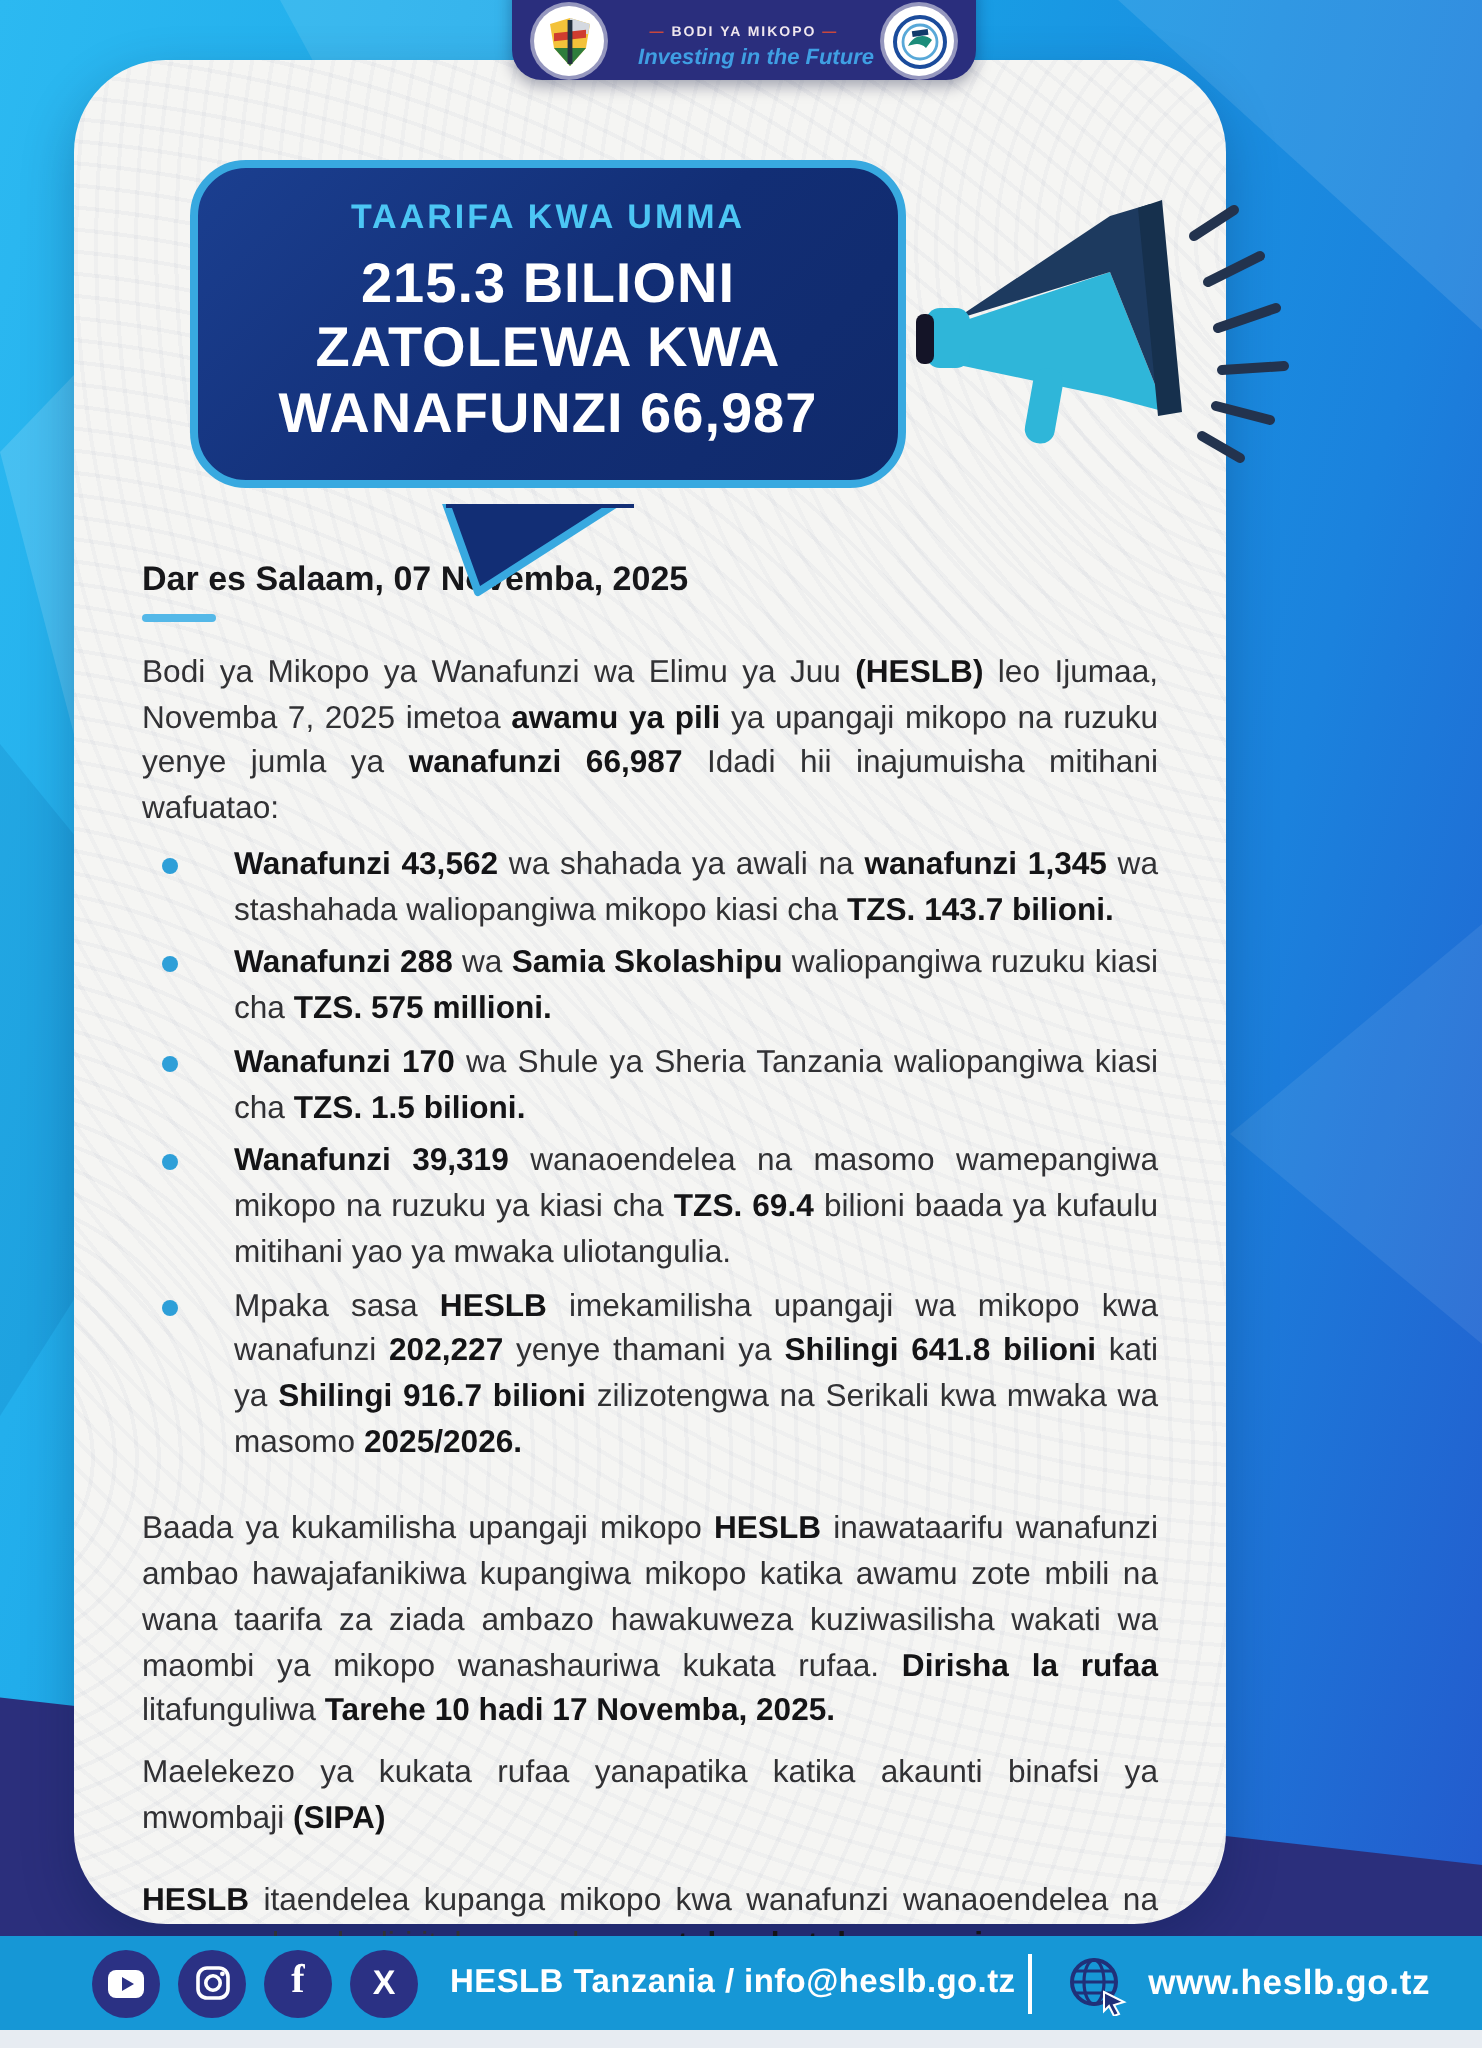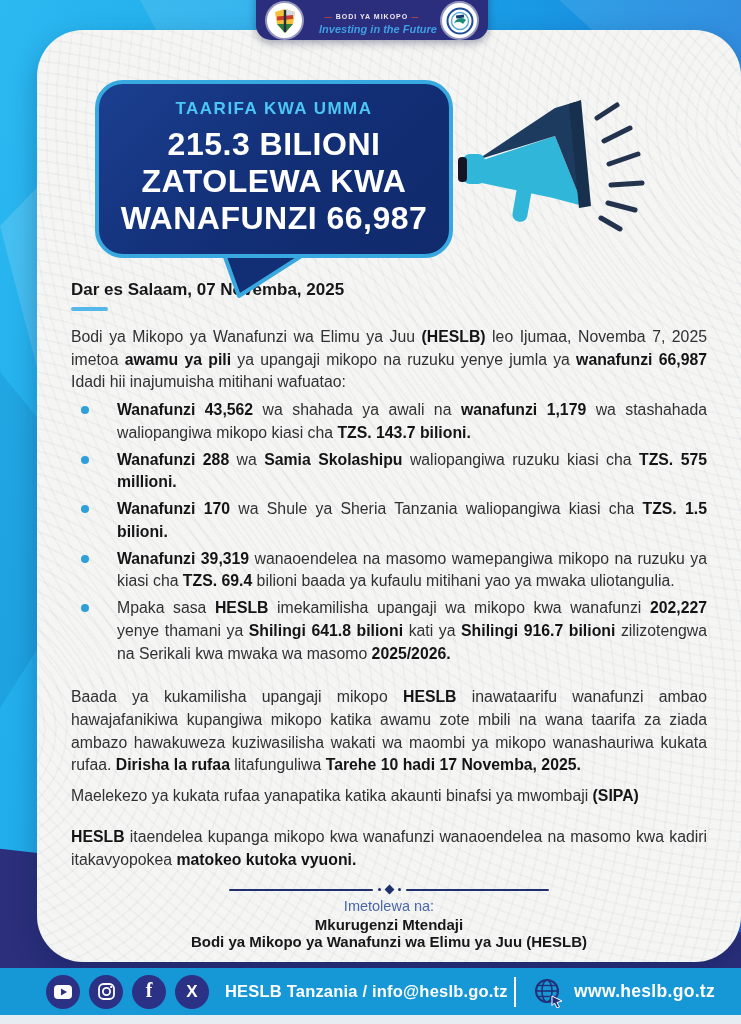--- a/index.html
+++ b/index.html
@@ -17,21 +17,21 @@
   .s3 { right:0; top:0; width:260px; height:300px; background:rgba(255,255,255,.10);
         clip-path:polygon(30% 0,100% 0,100% 55%); }
   .s4 { right:0; top:420px; width:140px; height:420px; background:rgba(255,255,255,.08);
         clip-path:polygon(100% 10%,100% 60%,10% 35%); }
   .s5 { left:140px; top:0; width:260px; height:120px; background:rgba(255,255,255,.10);
         clip-path:polygon(0 0,60% 0,25% 100%); }
   .navy-band { position:absolute; left:0; top:838px; width:741px; height:135px;
         background:#2b2f7c; clip-path:polygon(0 8%,55% 42%,100% 70%,100% 100%,0 100%); }
 
   
-  .card { position:absolute; left:37px; top:30px; width:704px; height:932px;
+  .card { position:absolute; left:37px; top:30px; width:576px; height:932px;
           background:#f5f5f3; border-radius:46px; box-shadow:0 10px 26px rgba(0,25,70,.28); }
   .card::before { content:""; position:absolute; inset:0; border-radius:46px;
           background:
             repeating-radial-gradient(circle at 108% 10%, rgba(25,45,110,.028) 0 2px, transparent 2px 10px),
             repeating-radial-gradient(circle at -10% 75%, rgba(25,45,110,.03) 0 2px, transparent 2px 11px);
   }
   .card-content { position:relative; padding:224px 34px 0; }
 
   
   .header-badge { position:absolute; left:256px; top:-18px; width:232px; height:58px;
@@ -48,21 +48,21 @@
   .badge-tagline::before { content:"— "; color:#d34a3a; }
   .badge-tagline::after  { content:" —"; color:#d34a3a; }
   .badge-invest { position:absolute; left:12px; right:0; top:41px; font-size:11px; font-weight:700;
           color:#3f9fe3;font-style:italic; }
 
   
   .bubble { position:absolute; left:58px; top:50px; width:358px; padding:15px 14px 17px;
           background:linear-gradient(135deg,#1b3f90 0%,#122e75 55%,#102a6b 100%);
           border:4px solid #38a9e0; border-radius:28px; text-align:center; z-index:3; }
   .kicker { color:#4cc6f4; font-weight:700; font-size:17px; letter-spacing:1.5px; margin-bottom:7px; }
-  .headline-line { color:#fff; font-weight:800; font-size:32px; line-height:1.16; letter-spacing:.5px; }
+  .headline-line { color:#fff; font-weight:800; font-size:28px; line-height:1.16; letter-spacing:.5px; }
   .bubble-tail { position:absolute; left:178px; top:222px; z-index:2; }
 
   .megaphone { position:absolute; left:418px; top:58px; z-index:2; }
 
   
   .dateline { font-size:17px; font-weight:700; color:#17171a; margin-top:26px; }
   .date-dash { width:37px; height:4px; background:#54b8e8; border-radius:2px; margin:7px 0 15px; }
   .para { font-size:15.8px; line-height:1.44; color:#313134; text-align:justify; }
   .para .b, .bullet-text .b { font-weight:700; color:#141416; }
   .bullets { list-style:none; margin-top:5px; }
@@ -151,21 +151,21 @@
     </svg>
 
     <div class="dateline">Dar es Salaam, 07 Novemba, 2025</div>
     <div class="date-dash"></div>
 
     <p class="para"><span>Bodi ya Mikopo ya Wanafunzi wa Elimu ya Juu </span><span class="b">(HESLB)</span><span> leo Ijumaa, Novemba 7, 2025 imetoa </span><span class="b">awamu ya pili</span><span> ya upangaji mikopo na ruzuku yenye jumla ya </span><span class="b">wanafunzi 66,987</span><span> Idadi hii inajumuisha mitihani wafuatao:</span></p>
 
     <ul class="bullets">
       <li class="bullet-item">
         <span class="bullet-dot"></span>
-        <span class="bullet-text"><span class="b">Wanafunzi 43,562</span><span> wa shahada ya awali na </span><span class="b">wanafunzi 1,179</span><span> wa stashahada waliopangiwa mikopo kiasi cha </span><span class="b">TZS. 143.7 bilioni.</span></span>
+        <span class="bullet-text"><span class="b">Wanafunzi 43,562</span><span> wa shahada ya awali na </span><span class="b">wanafunzi 1,345</span><span> wa stashahada waliopangiwa mikopo kiasi cha </span><span class="b">TZS. 143.7 bilioni.</span></span>
       </li>
       <li class="bullet-item">
         <span class="bullet-dot"></span>
         <span class="bullet-text"><span class="b">Wanafunzi 288</span><span> wa </span><span class="b">Samia Skolashipu</span><span> waliopangiwa ruzuku kiasi cha </span><span class="b">TZS. 575 millioni.</span></span>
       </li>
       <li class="bullet-item">
         <span class="bullet-dot"></span>
         <span class="bullet-text"><span class="b">Wanafunzi 170</span><span> wa Shule ya Sheria Tanzania waliopangiwa kiasi cha </span><span class="b">TZS. 1.5 bilioni.</span></span>
       </li>
       <li class="bullet-item">

